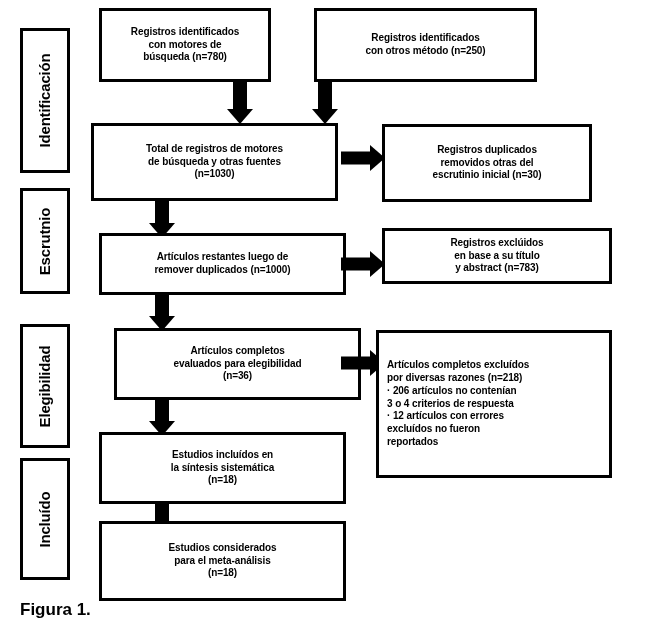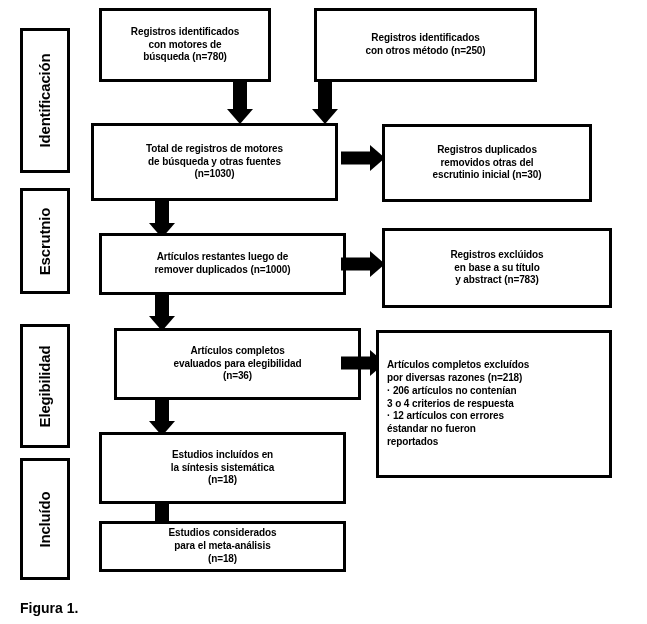--- a/index.html
+++ b/index.html
@@ -108,21 +108,21 @@
     border-top: 13px solid transparent;
     border-bottom: 13px solid transparent;
     border-left: 15px solid #000000;
   }
 
   
   .caption {
     position: absolute;
     color: #000000;
     font-weight: bold;
-    font-size: 14px;
+    font-size: 17px;
   }
 </style>
 </head>
 <body>
 
 <div id="canvas">
 
   <div class="stage" style="left:20px; top:28px; width:50px; height:145px;">
     <span class="stage-label">Identificación</span>
   </div>
@@ -195,21 +195,21 @@
         <div>Artículos restantes luego de</div>
         <div>remover duplicados (n=1000)</div>
       </span>
   </div>
 
   <div class="arrow-h" style="left:341px; top:249px; width:44px; height:30px;">
     <div class="h-shaft" style="width:32px;"></div>
     <div class="h-head"></div>
   </div>
 
-  <div class="box" style="left:382px; top:228px; width:230px; height:80px;">
+  <div class="box" style="left:382px; top:228px; width:230px; height:56px;">
     <span class="txt">
         <div>Registros exclúidos</div>
         <div>en base a su título</div>
         <div>y abstract (n=783)</div>
       </span>
   </div>
 
   <div class="arrow-v" style="left:147px; top:295px; width:30px; height:36px;">
     <div class="v-shaft" style="height:22px;"></div>
     <div class="v-head"></div>
@@ -228,21 +228,21 @@
     <div class="h-head"></div>
   </div>
 
   <div class="box align-left" style="left:376px; top:330px; width:236px; height:148px;">
     <span class="txt">
         <div>Artículos completos excluídos</div>
         <div>por diversas razones (n=218)</div>
         <div>· 206 artículos no contenían</div>
         <div>3 o 4 criterios de respuesta</div>
         <div>· 12 artículos con errores</div>
-        <div>éstandar no fueron</div>
+        <div>excluídos no fueron</div>
         <div>reportados</div>
       </span>
   </div>
 
   <div class="arrow-v" style="left:147px; top:400px; width:30px; height:36px;">
     <div class="v-shaft" style="height:22px;"></div>
     <div class="v-head"></div>
   </div>
 
   <div class="box" style="left:99px; top:432px; width:247px; height:72px;">
@@ -251,21 +251,21 @@
         <div>la síntesis sistemática</div>
         <div>(n=18)</div>
       </span>
   </div>
 
   <div class="arrow-v" style="left:147px; top:504px; width:30px; height:36px;">
     <div class="v-shaft" style="height:22px;"></div>
     <div class="v-head"></div>
   </div>
 
-  <div class="box" style="left:99px; top:521px; width:247px; height:51px;">
+  <div class="box" style="left:99px; top:521px; width:247px; height:80px;">
     <span class="txt">
         <div>Estudios considerados</div>
         <div>para el meta-análisis</div>
         <div>(n=18)</div>
       </span>
   </div>
 
   <div class="caption" style="left:20px; top:600px;">Figura 1.</div>
 
 </div>

